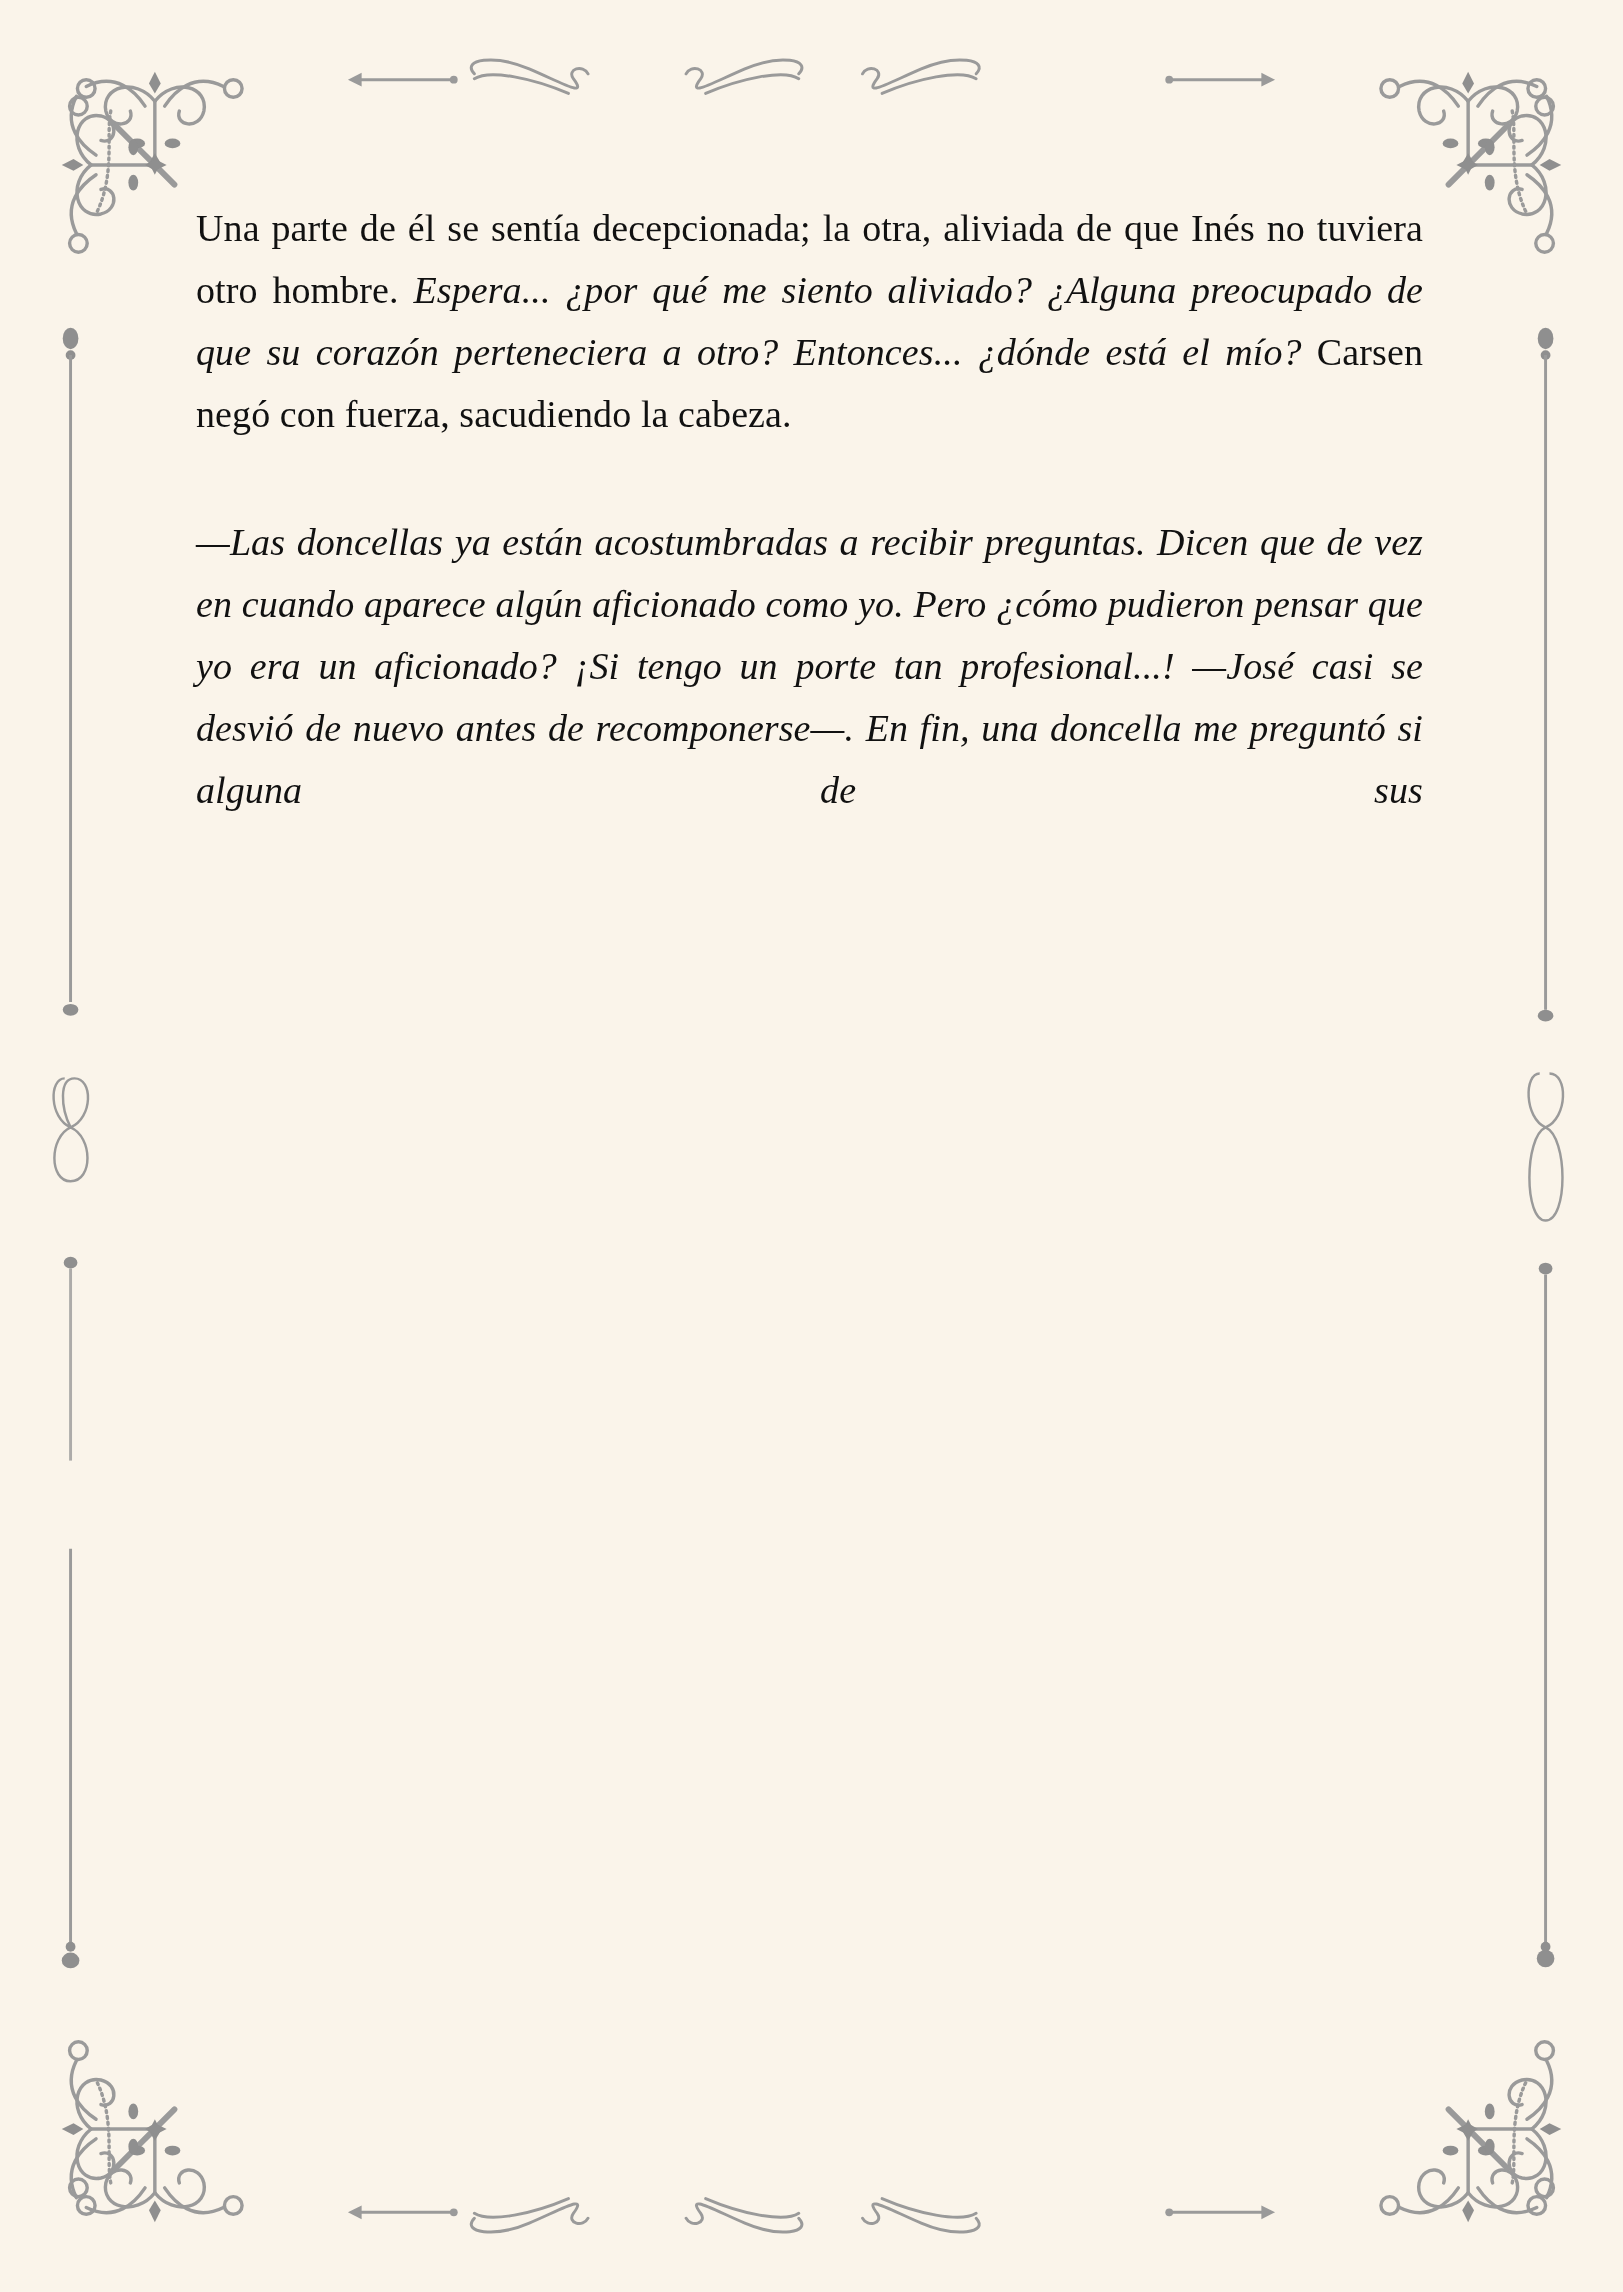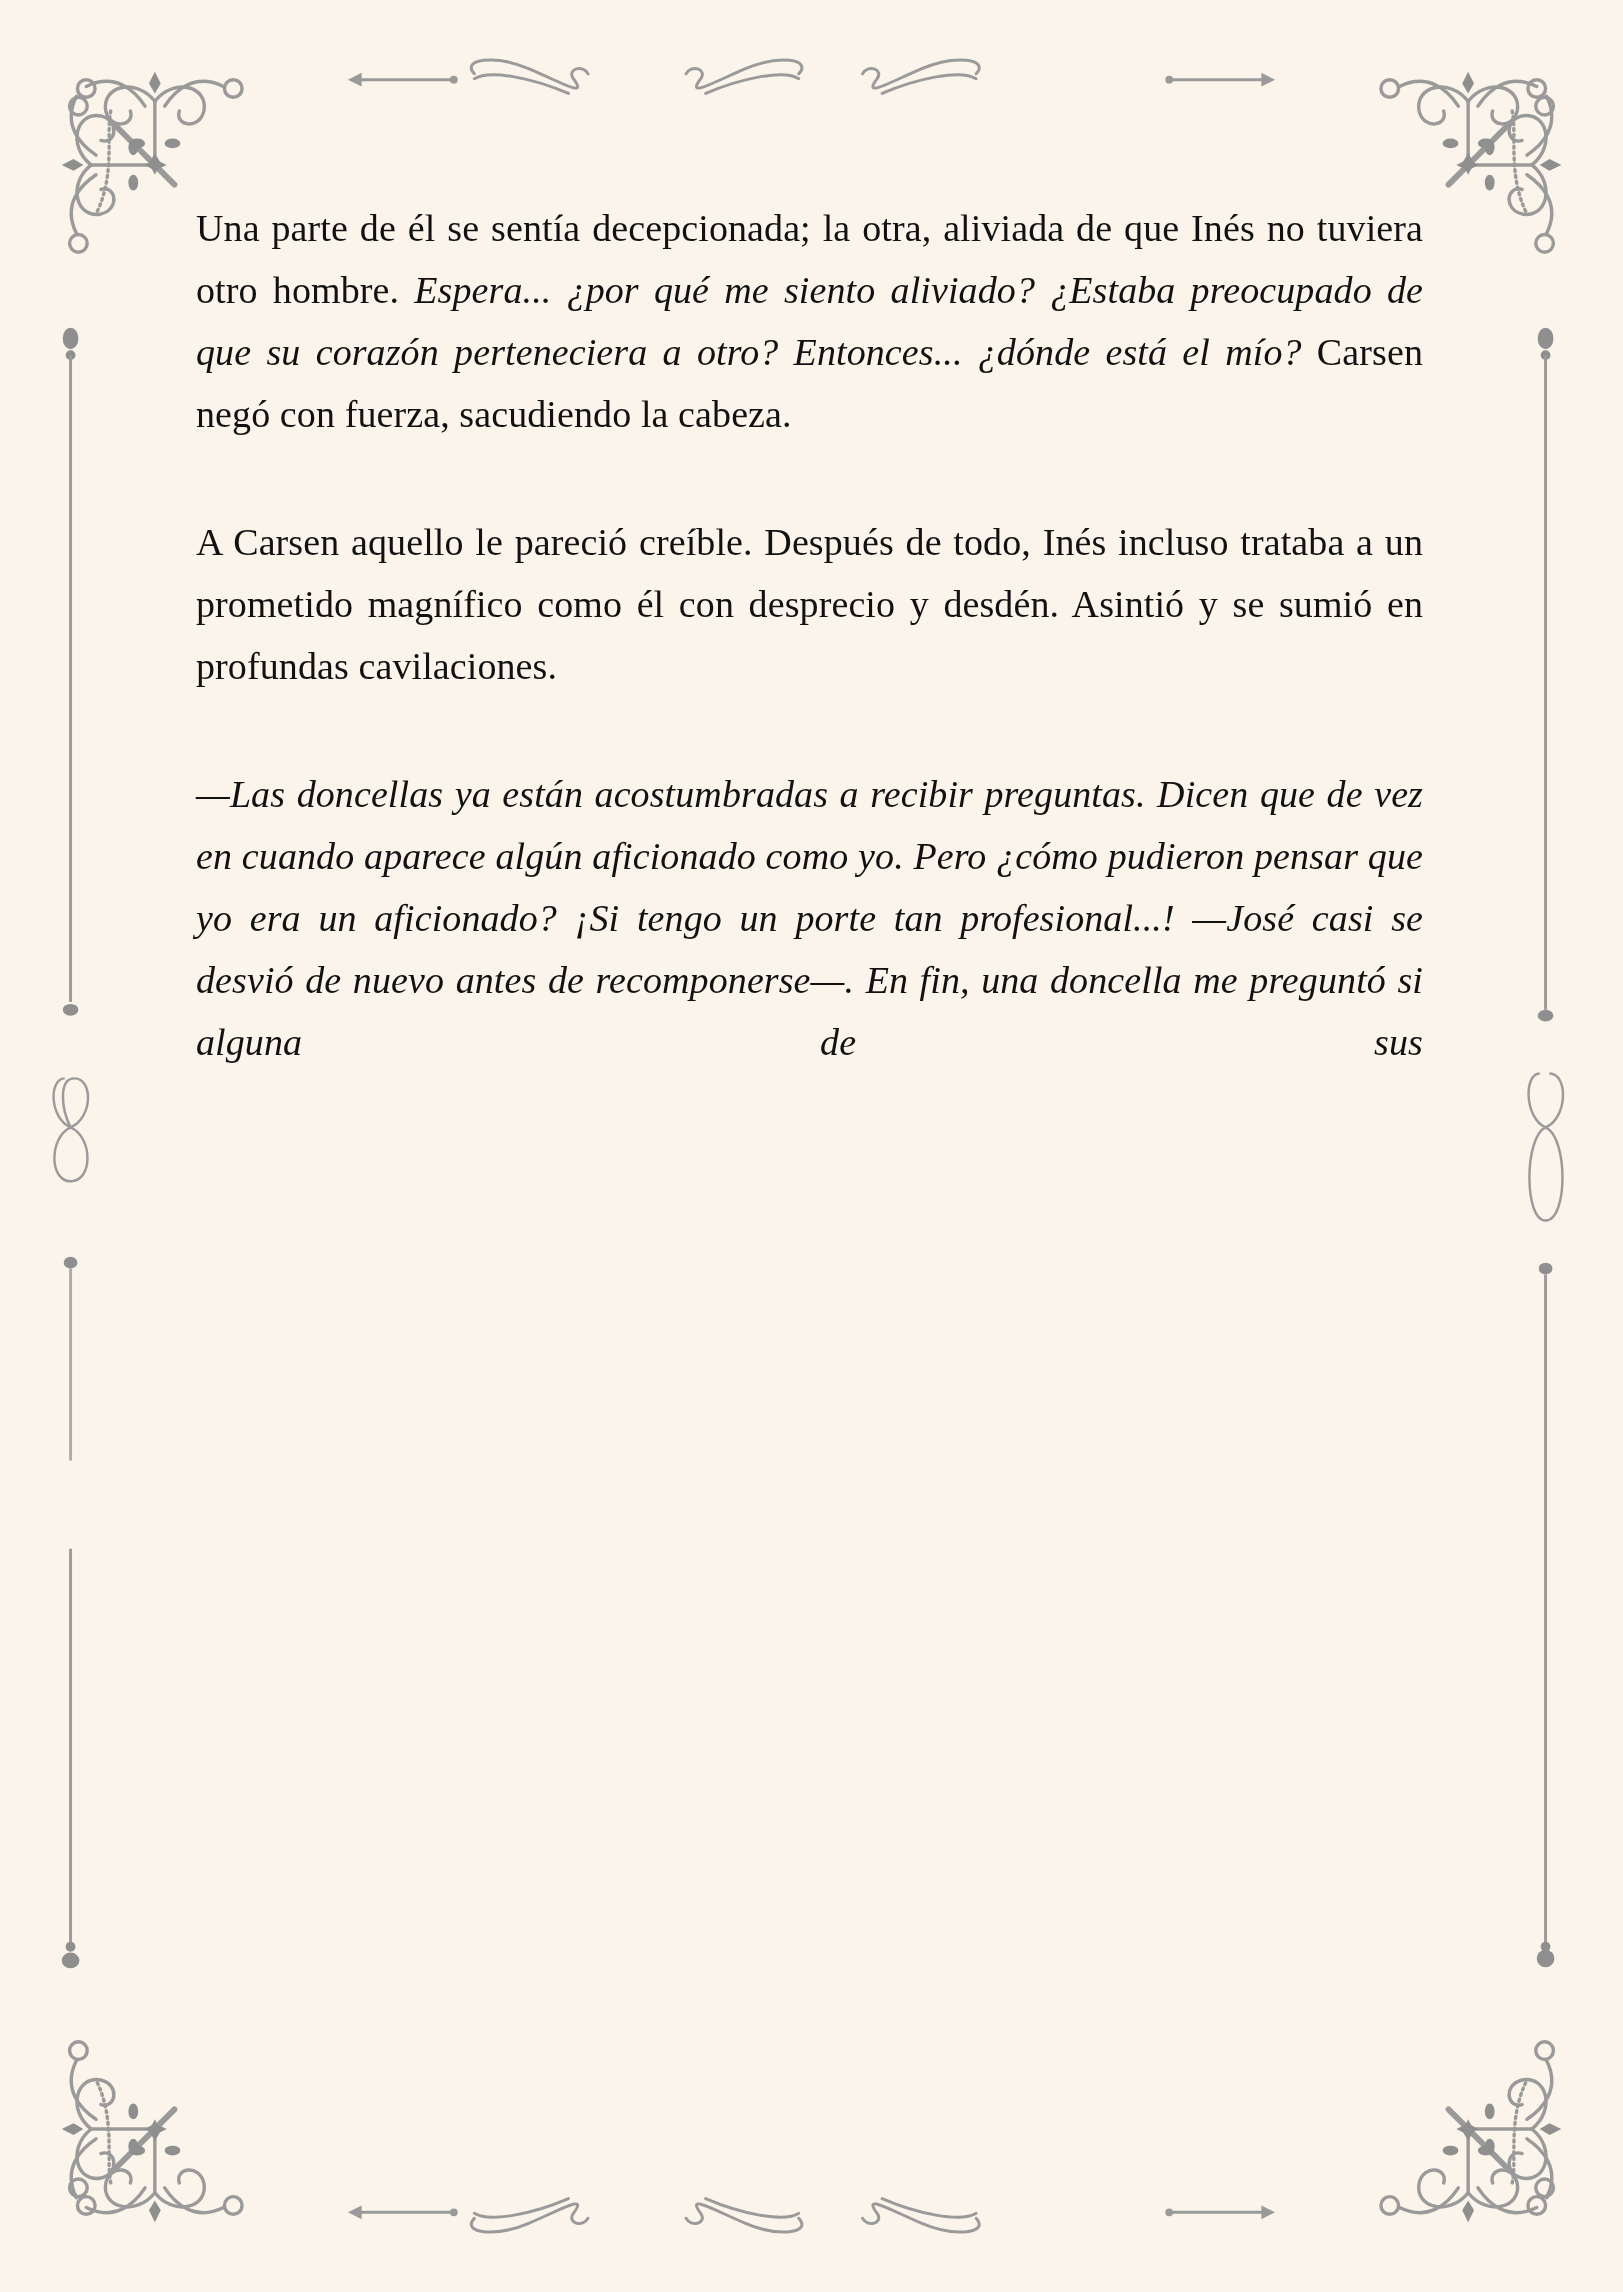--- a/index.html
+++ b/index.html
@@ -131,22 +131,19 @@
     <path d="M1571 1095 C 1555 1095, 1555 1140, 1577 1150 C 1600 1160, 1600 1245, 1577 1245 C 1555 1245, 1555 1160, 1577 1150 C 1600 1140, 1600 1095, 1581 1095" fill="none" stroke-width="2.5"></path>
     <ellipse cx="1577" cy="1294" rx="7" ry="6" fill="#8f8f8f" stroke="none"></ellipse>
     <line x1="1577" y1="1300" x2="1577" y2="1985"></line>
     <circle cx="1577" cy="1986" r="5" fill="#8f8f8f" stroke="none"></circle>
     <ellipse cx="1577" cy="1998" rx="9" ry="9" fill="#8f8f8f" stroke="none"></ellipse>
   </g>
 </svg>
 
 <div class="content">
   <p>
-    <span>Una parte de él se sentía decepcionada; la otra, aliviada de que Inés no tuviera otro hombre. </span><em>Espera... ¿por qué me siento aliviado? ¿Estaba preocupado de que su corazón perteneciera a otro? Entonces... ¿dónde está el mío?</em><span> Carsen negó con fuerza, sacudiendo la cabeza.</span>
-  </p>
-  <p>
-    <span>A Carsen aquello le pareció creíble. Después de todo, Inés incluso trataba a un prometido magnífico como él con desprecio y desdén. Asintió y se sumió en profundas cavilaciones.</span>
+    <span>Una parte de él se sentía decepcionada; la otra, aliviada de que Inés no tuviera otro hombre. </span><em>Espera... ¿por qué me siento aliviado? ¿Alguna preocupado de que su corazón perteneciera a otro? Entonces... ¿dónde está el mío?</em><span> Carsen negó con fuerza, sacudiendo la cabeza.</span>
   </p>
   <p class="last">
     <span>—Las doncellas ya están acostumbradas a recibir preguntas. Dicen que de vez en cuando aparece algún aficionado como yo. Pero ¿cómo pudieron pensar que yo era un aficionado? ¡Si tengo un porte tan profesional...! —José casi se desvió de nuevo antes de recomponerse—. En fin, una doncella me preguntó si alguna de sus</span>
   </p>
 </div>
 
 
 </body></html>

